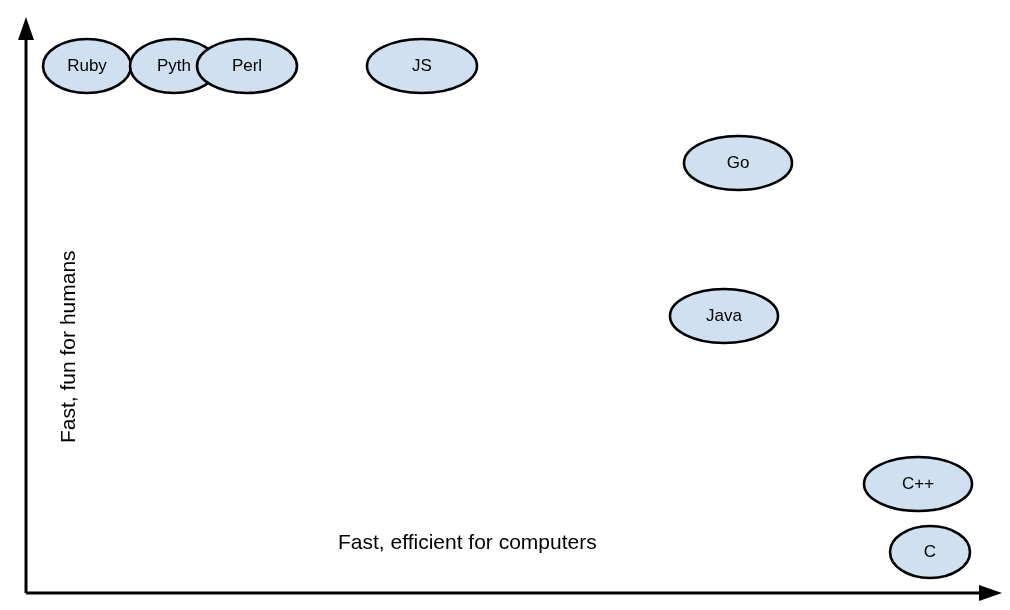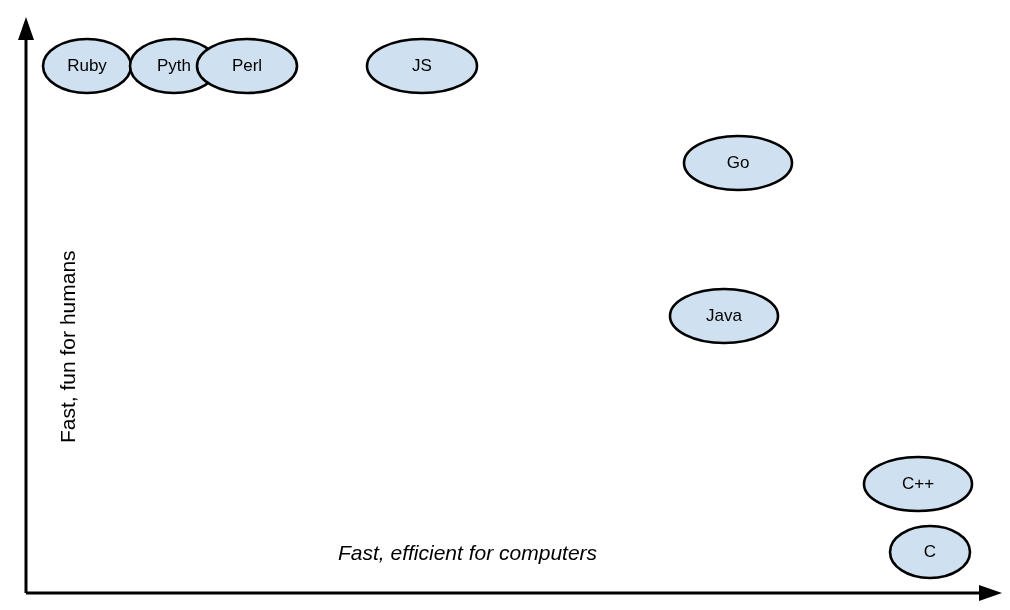--- a/index.html
+++ b/index.html
@@ -44,22 +44,21 @@
   }
   .axis-title {
     position: absolute;
     font-family: "Liberation Sans", sans-serif;
     font-size: 21px;
     color: #000000;
     white-space: nowrap;
   }
   #x-axis-title {
     left: 338px;
-    top: 541px;
-    font-style: italic;
+    top: 530px;
   }
   #y-axis-title {
     left: 0px;
     top: 0px;
     transform-origin: left top;
     transform: translate(56px, 443px) rotate(-90deg);
   }
   #watermark {
     position: absolute;
     left: 806px;

